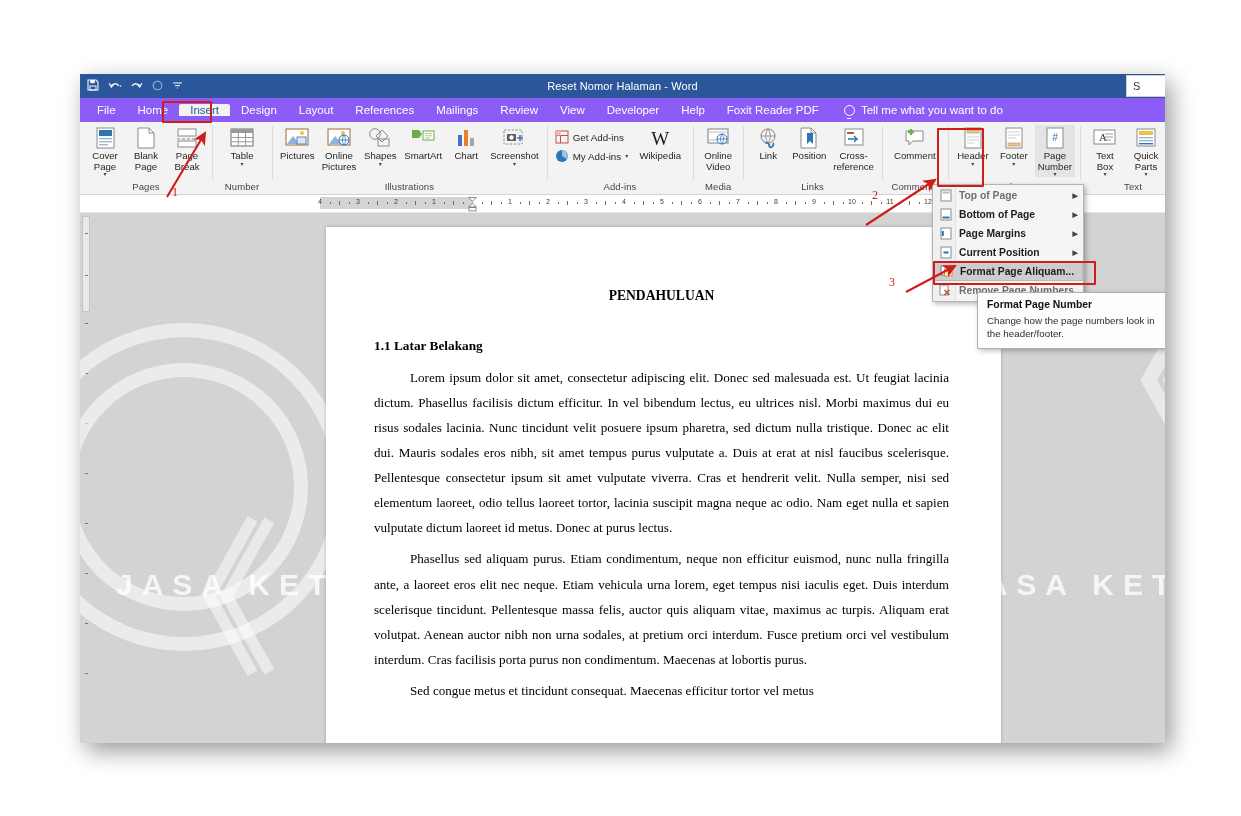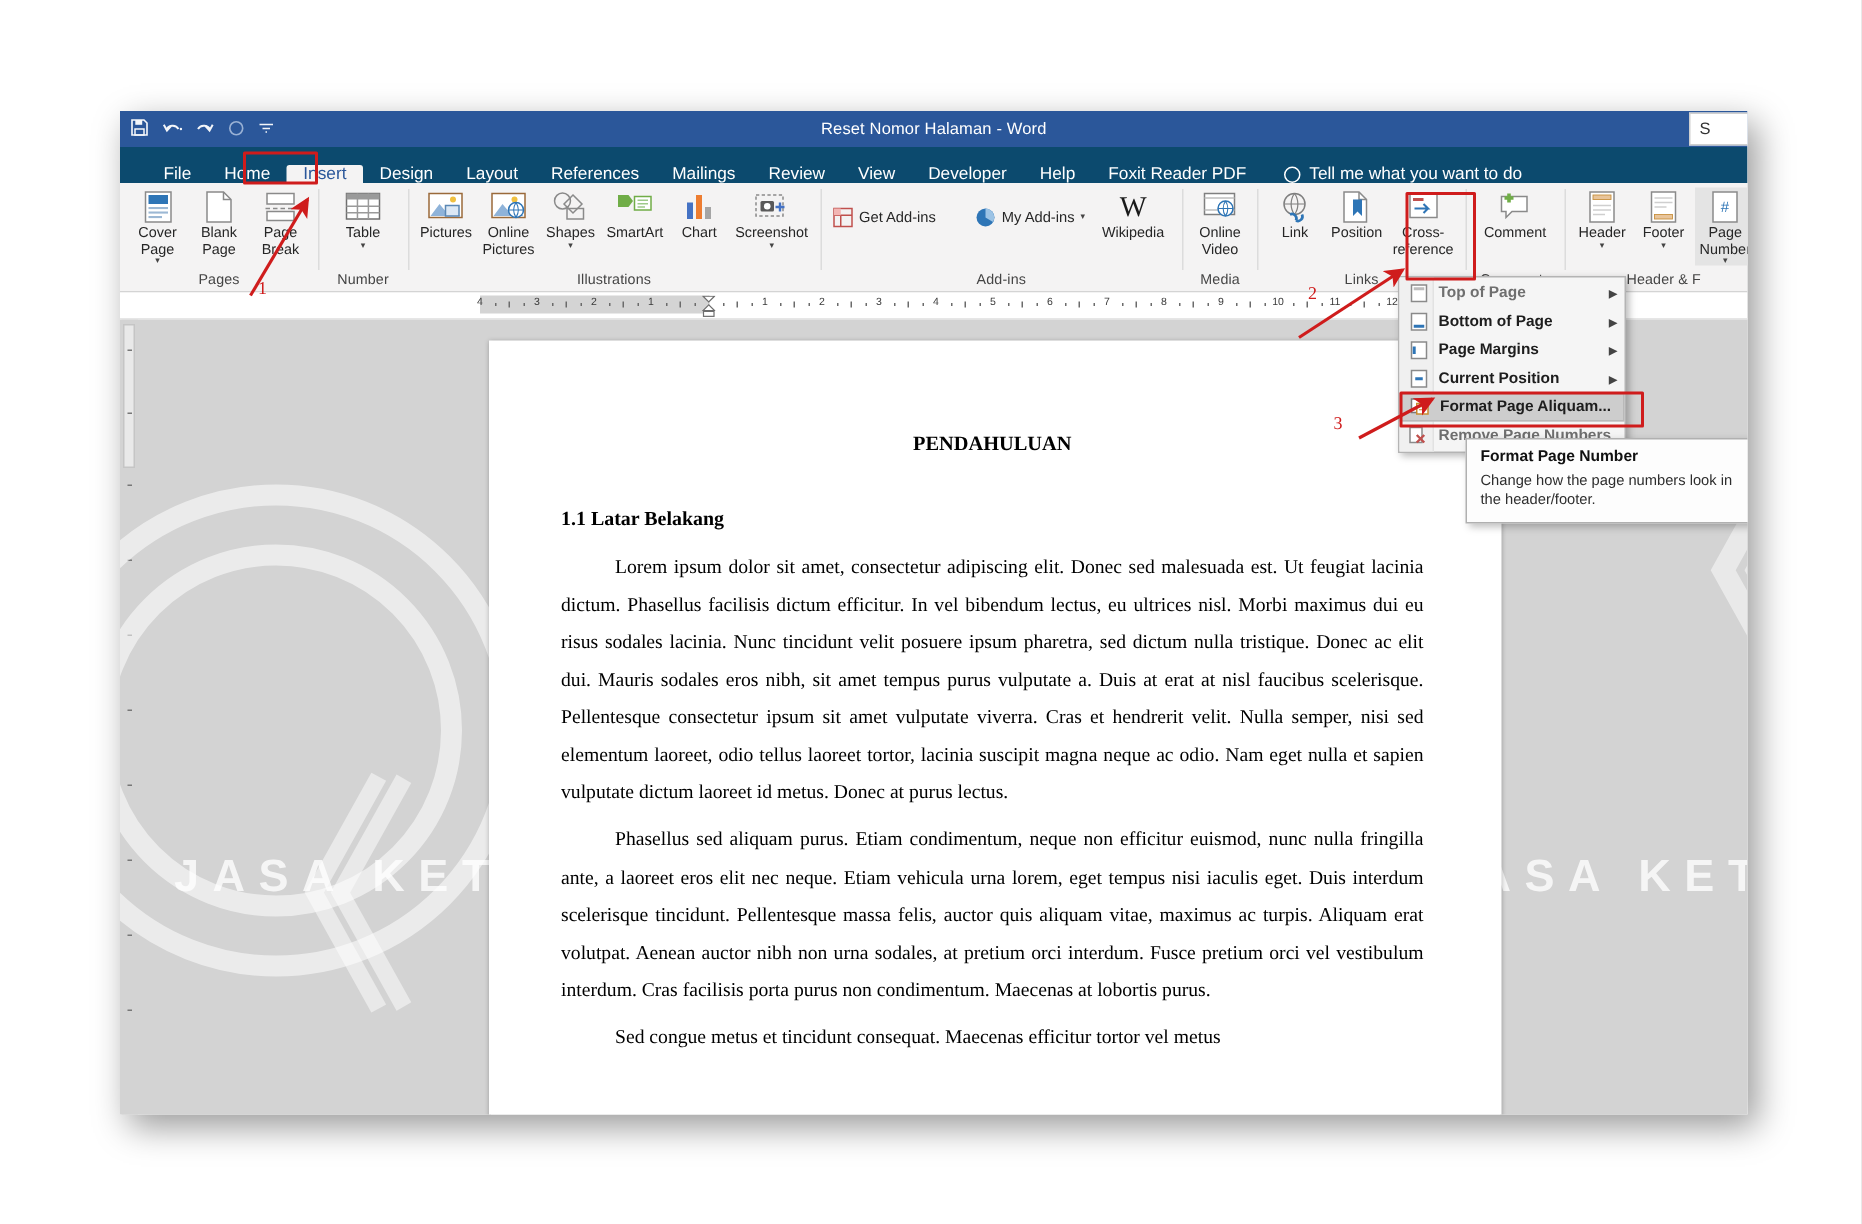--- a/index.html
+++ b/index.html
@@ -32,22 +32,22 @@
   }
   .win-btn{
     position:absolute;right:-5px;top:1px;width:44px;height:22px;background:#fff;
     border:1px solid #cfcfcf;color:#333;font-size:11px;
     display:flex;align-items:center;justify-content:flex-start;padding-left:6px;
     box-sizing:border-box;
   }
 
   
   .tabsrow{
-    height:24px;background:#0c4a6e;display:flex;align-items:flex-end;
-    padding-left:18px;position:relative;
+    height:24px;background:#8b5cf6;display:flex;align-items:center;
+    padding-left:6px;position:relative;
   }
   .tab{
     color:#fff;font-size:11.5px;padding:0 11px;display:flex;align-items:center;
     white-space:nowrap;
   }
   .tab.active{background:#f4f3f3;color:#2b579a;border-radius:2px 2px 0 0;}
   .tellme{display:flex;align-items:center;gap:6px;color:#fff;font-size:11.5px;padding-left:14px;}
   .bulb{
     width:9px;height:9px;border:1.4px solid #fff;border-radius:50%;
     position:relative;display:inline-block;
@@ -377,21 +377,21 @@
           </span>
           <span class="cap">Screenshot</span>
           <span class="caret">▾</span>
         </div>
       </div>
       <div class="glabel">Illustrations</div>
     </div>
 
     <div class="group">
       <div class="grow" style="align-items:stretch">
-        <div style="display:flex;flex-direction:row;justify-content:flex-end;gap:20px;padding-top:4px">
+        <div style="display:flex;flex-direction:column;justify-content:flex-end;gap:3px;padding-top:4px">
           <div class="btn-small">
             <span class="ic">
               <svg width="14" height="14" viewBox="0 0 14 14">
                   <rect x="1" y="1" width="12" height="12" fill="none" stroke="#c0504d"></rect>
                   <path d="M1 5.5h12M5.5 5.5v7.5" stroke="#c0504d"></path>
                   <rect x="1" y="1" width="4.5" height="4.5" fill="#f2b6b4"></rect>
                 </svg>
             </span>
             <span>Get Add-ins</span>
           </div>

